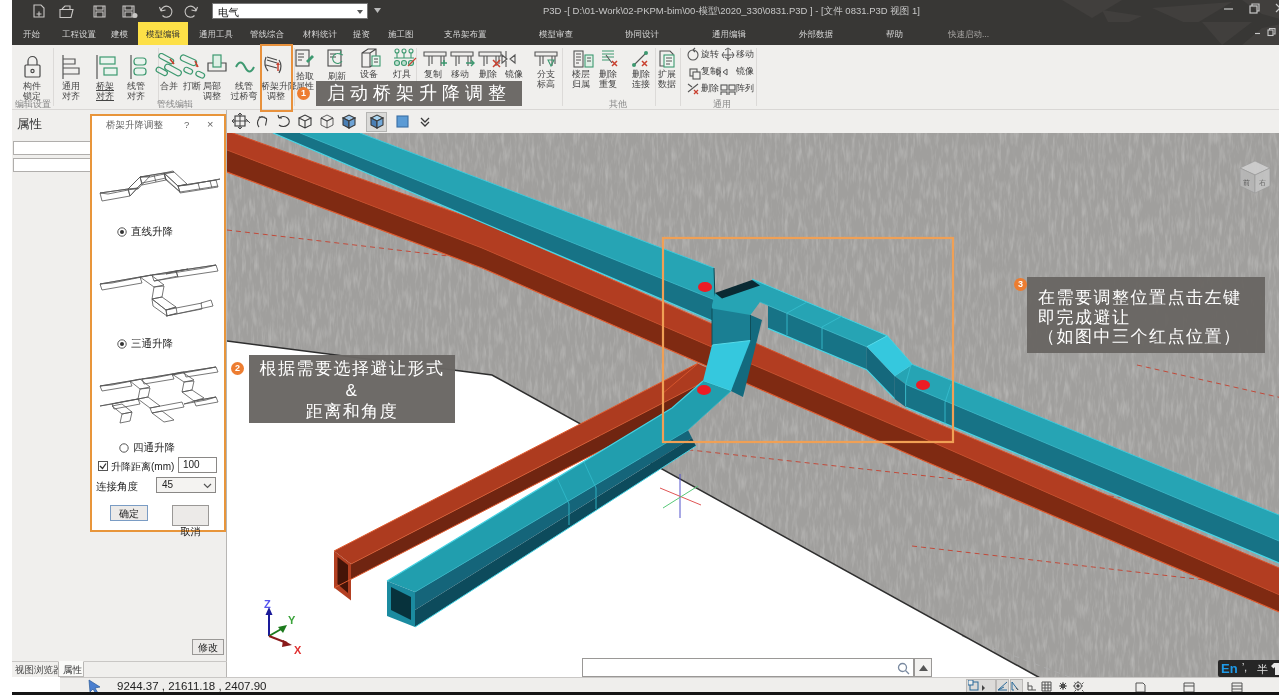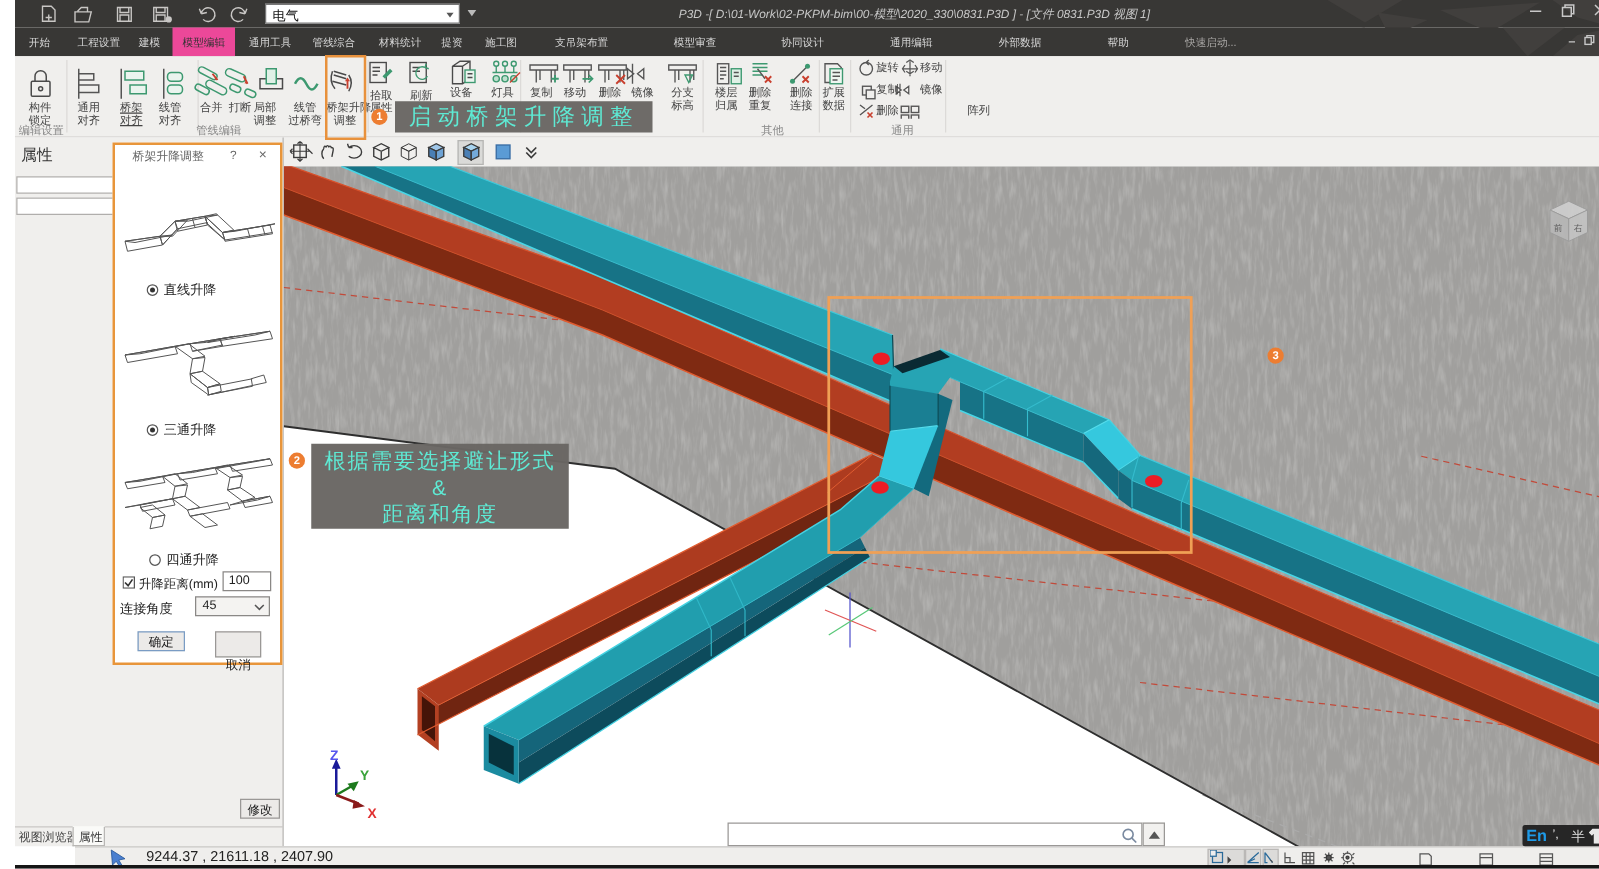--- a/index.html
+++ b/index.html
@@ -1,34 +1,34 @@
 <!DOCTYPE html>
 <html><head><meta charset="utf-8">
 <style>
 *{margin:0;padding:0;box-sizing:border-box;}
 html,body{width:1279px;height:695px;overflow:hidden;background:#fff;font-family:"Liberation Sans",sans-serif;}
 #root{position:absolute;top:0;left:12px;width:1279px;height:695px;overflow:hidden;}
 .abs{position:absolute;}
 #titlebar{left:0;top:0;width:1279px;height:22px;background:#383735;}
 #tabbar{left:0;top:22px;width:1279px;height:23px;background:#383735;}
 .tab{position:absolute;top:7px;font-size:8.5px;color:#d6d6d6;white-space:nowrap;}
-#activetab{position:absolute;left:126px;top:0px;width:50px;height:23px;background:#ec4899;}
+#activetab{position:absolute;left:126px;top:0px;width:50px;height:23px;background:#fde047;}
 #activetab span{position:absolute;left:8px;top:7px;font-size:8.5px;color:#333;}
 #ribbon{left:0;top:45px;width:1279px;height:65px;background:#f0efed;border-bottom:1px solid #d9d7d5;}
 .rsep{position:absolute;top:3px;width:1px;height:58px;background:#dcdad8;}
 .glabel{position:absolute;top:53px;font-size:9px;color:#888;white-space:nowrap;}
 .blabel{position:absolute;font-size:9px;color:#444;text-align:center;white-space:nowrap;line-height:9.5px;}
 #vtoolbar{left:215px;top:110px;width:1064px;height:23px;background:#f0efed;}
 #leftpanel{left:0;top:110px;width:215px;height:567px;background:#f0efed;border-right:1px solid #b8b6b4;}
 #scene{left:215px;top:133px;width:1064px;height:545px;}
 #statusbar{left:0;top:677px;width:1279px;height:16px;background:#efeeec;border-top:1px solid #c9c7c5;margin-left:48px;}
 #botstrip{left:0;top:692px;width:1279px;height:3px;background:#151515;}
-.tip{position:absolute;background:rgba(105,102,99,0.97);color:#5eead4;z-index:30;}
+.tip{position:absolute;background:rgba(105,102,99,0.97);color:#ffffff;z-index:30;}
 .numc{position:absolute;width:13px;height:13px;border-radius:7px;background:#ed7d31;color:#fff;font-size:9px;font-weight:bold;text-align:center;line-height:13px;z-index:31;}
-.win{white-space:nowrap;color:#c8c8c8;font-style:italic;}
+.win{white-space:nowrap;color:#c8c8c8;}
 </style></head>
 <body>
 <div id="root">
 <div id="titlebar" class="abs">
 <svg class="abs" style="left:1020px;top:0" width="259" height="45">
  <g fill="#413f3d">
           <polygon points="30,0 90,0 60,18"></polygon>
           <polygon points="120,8 200,2 160,26"></polygon>
           <polygon points="210,0 259,0 259,22 230,14"></polygon>
           <polygon points="0,30 60,22 30,45"></polygon>
@@ -249,21 +249,21 @@
 <span class="blabel" style="left:519px;top:25px;width:30px;">分支<br>标高</span>
 <span class="blabel" style="left:554px;top:25px;width:30px;">楼层<br>归属</span>
 <span class="blabel" style="left:581px;top:25px;width:30px;">删除<br>重复</span>
 <span class="blabel" style="left:614px;top:25px;width:30px;">删除<br>连接</span>
 <span class="blabel" style="left:640px;top:25px;width:30px;">扩展<br>数据</span>
 <span class="blabel" style="left:689px;top:5px;">旋转</span>
       <span class="blabel" style="left:724px;top:5px;">移动</span>
 <span class="blabel" style="left:689px;top:22px;">复制</span>
       <span class="blabel" style="left:724px;top:22px;">镜像</span>
 <span class="blabel" style="left:689px;top:39px;">删除</span>
-      <span class="blabel" style="left:724px;top:39px;margin-left:38px;">阵列</span>
+      <span class="blabel" style="left:724px;top:39px;">阵列</span>
 </div>
 <div class="abs" style="left:248px;top:44px;width:33px;height:68px;border:2px solid #e8913c;z-index:25;"></div>
 <div class="tip" style="left:304px;top:81px;width:206px;height:25px;font-size:18px;letter-spacing:5px;line-height:25px;padding-left:11px;">启动桥架升降调整</div>
 <div class="numc" style="left:285px;top:87px;">1</div>
 <div id="vtoolbar" class="abs">
 <div class="abs" style="left:139px;top:2px;width:21px;height:20px;background:#dadad8;border:1px solid #b5b5b3;"></div>
 <svg class="abs" style="left:4px;top:3px" width="210" height="18">
  <g fill="none" stroke="#3a3a3a" stroke-width="1.1">
   <rect x="4" y="3" width="10" height="10"></rect>
           <path d="M9,0 v16 M1,8 h16 M9,0 l-2,2 m2,-2 l2,2 M9,16 l-2,-2 m2,2 l2,-2 M1,8 l2,-2 m-2,2 l2,2 M17,8 l-2,-2 m2,2 l2,2" stroke-width="0.9"></path>
@@ -505,20 +505,21 @@
 <g opacity="0.85">
  <polygon points="1228,168 1243,161 1258,168 1243,175" fill="#d2d2d2" stroke="#999" stroke-width="0.7"></polygon>
  <polygon points="1228,168 1243,175 1243,193 1228,186" fill="#b9b9b9" stroke="#999" stroke-width="0.7"></polygon>
  <polygon points="1258,168 1243,175 1243,193 1258,186" fill="#c6c6c6" stroke="#999" stroke-width="0.7"></polygon>
  <text x="1231" y="185" font-size="7" fill="#555" font-family="Liberation Sans">前</text>
  <text x="1247" y="185" font-size="7" fill="#555" font-family="Liberation Sans">右</text>
 </g>
 </svg>
 <div class="tip" style="left:237px;top:355px;width:206px;height:68px;font-size:17px;text-align:center;line-height:21.5px;padding-top:3px;letter-spacing:1.5px;">根据需要选择避让形式<br>&amp;<br>距离和角度</div>
 <div class="numc" style="left:219px;top:362px;">2</div>
+<div class="tip" style="left:1015px;top:277px;width:238px;height:76px;font-size:17px;line-height:19.5px;padding:11px 0 0 11px;letter-spacing:1.5px;">在需要调整位置点击左键<br>即完成避让<br>（如图中三个红点位置）</div>
 <div class="numc" style="left:1002px;top:278px;">3</div>
 <div class="abs" style="left:570px;top:658px;width:332px;height:19px;background:#fff;border:1.5px solid #9a9896;z-index:20;">
       <svg style="position:absolute;right:3px;top:3px" width="13" height="13">
         <circle cx="5.5" cy="5.5" r="4" fill="none" stroke="#7a8aa0" stroke-width="1.3"></circle>
         <path d="M8.5,8.5 L12,12" stroke="#7a8aa0" stroke-width="1.3"></path>
       </svg>
     </div>
 <div class="abs" style="left:902px;top:658px;width:18px;height:19px;background:#f2f1ef;border:1.5px solid #9a9896;z-index:20;">
       <svg style="position:absolute;left:4px;top:6px" width="9" height="7">
         <polygon points="4.5,0 9,6 0,6" fill="#555"></polygon>

